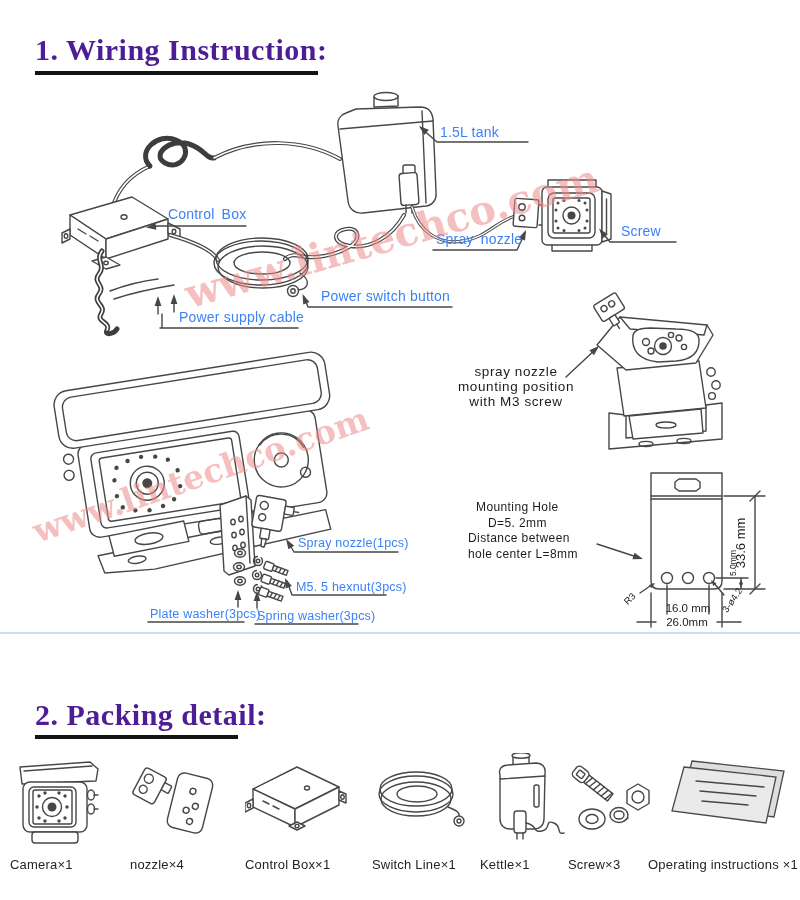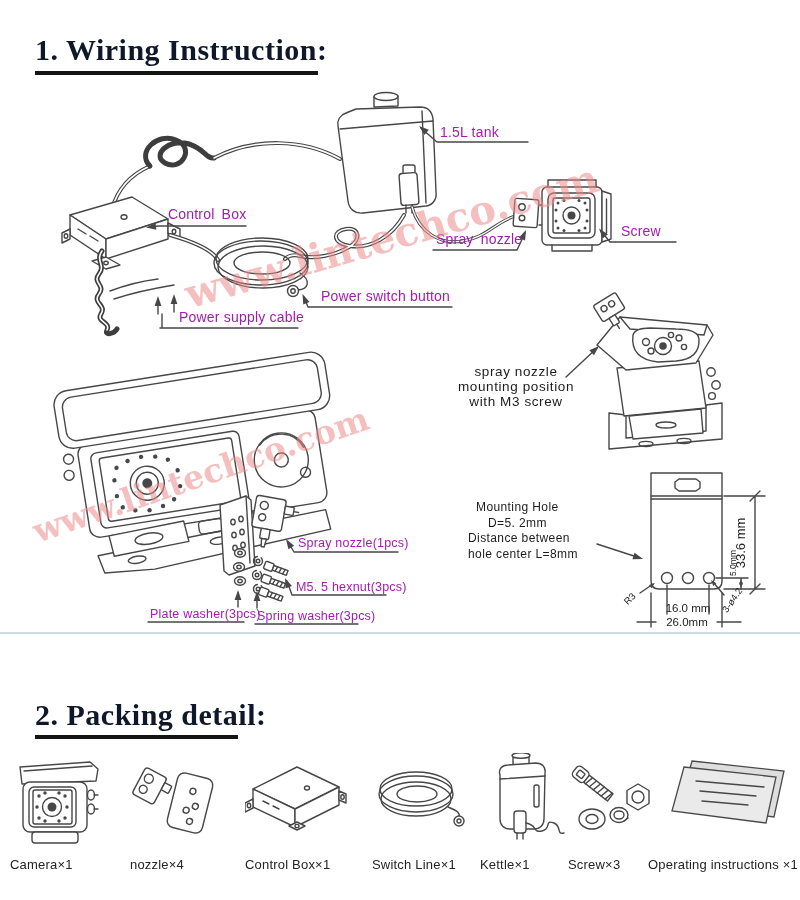--- a/index.html
+++ b/index.html
@@ -1,22 +1,22 @@
 <!DOCTYPE html>
 <html><head>
 <meta charset="utf-8">
 <style>
   html,body{margin:0;padding:0}
   body{width:800px;height:900px;background:#ffffff;position:relative;overflow:hidden;
        font-family:"Liberation Sans",sans-serif}
   .abs{position:absolute}
   .title{position:absolute;font-family:"Liberation Serif",serif;font-weight:bold;
-         font-size:30px;color:#0f172a;letter-spacing:.5px;white-space:nowrap}
+         font-size:30px;color:#4c1d95;letter-spacing:.5px;white-space:nowrap}
   .rule{position:absolute;height:4px;background:#141414}
-  .lbl{position:absolute;font-size:14px;color:#a21caf;letter-spacing:.2px;white-space:nowrap}
+  .lbl{position:absolute;font-size:14px;color:#3b82f6;letter-spacing:.2px;white-space:nowrap}
   .lbl-sm{font-size:12.5px}
   .sp3{word-spacing:3px}
   .mountpos{position:absolute;left:446px;top:364px;width:140px;text-align:center;
             font-size:13.5px;color:#1c1c1c;line-height:15px;letter-spacing:.6px}
   .mounthole{position:absolute;left:466px;top:500px;width:150px;font-size:12px;
              color:#1c1c1c;line-height:15.5px;letter-spacing:.4px}
   .mounthole .i1{padding-left:10px}.mounthole .i2{padding-left:22px}.mounthole .i3{padding-left:2px}
   .wm{position:absolute;font-family:"DejaVu Serif",serif;font-weight:bold;color:#ec8c89;
       opacity:.55;white-space:nowrap;pointer-events:none}
   .wm1{left:178px;top:216px;width:400px;font-size:40px;transform:rotate(-16deg);text-align:center}

